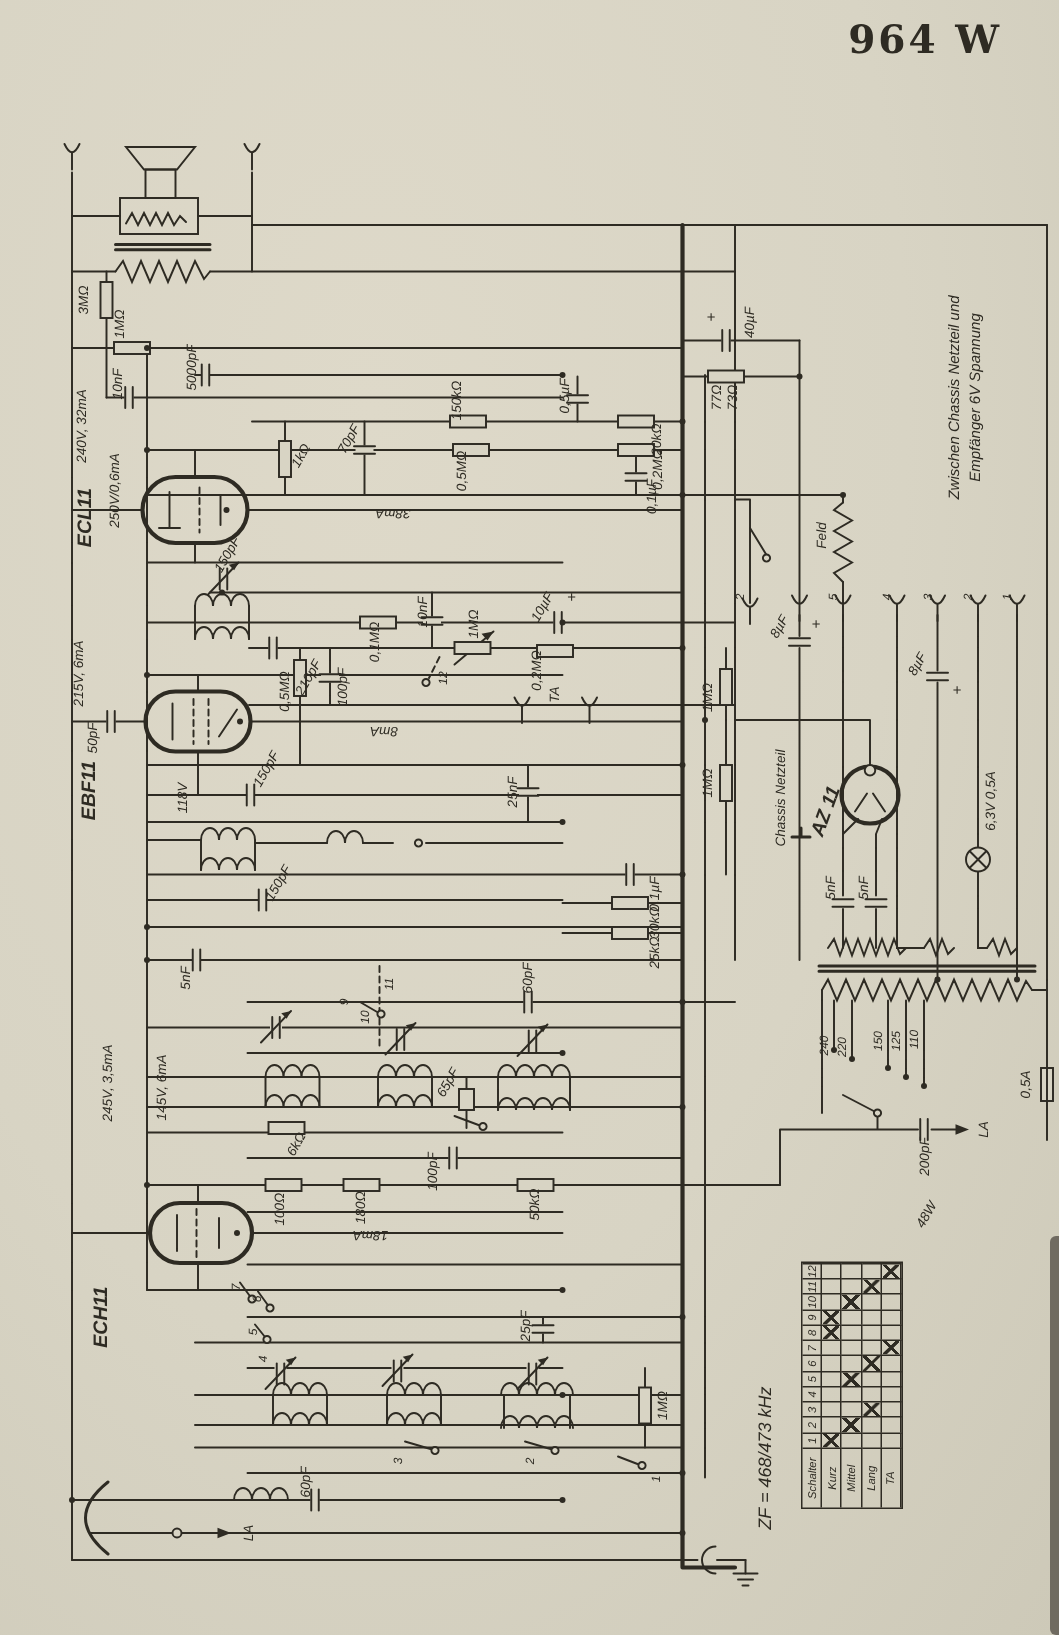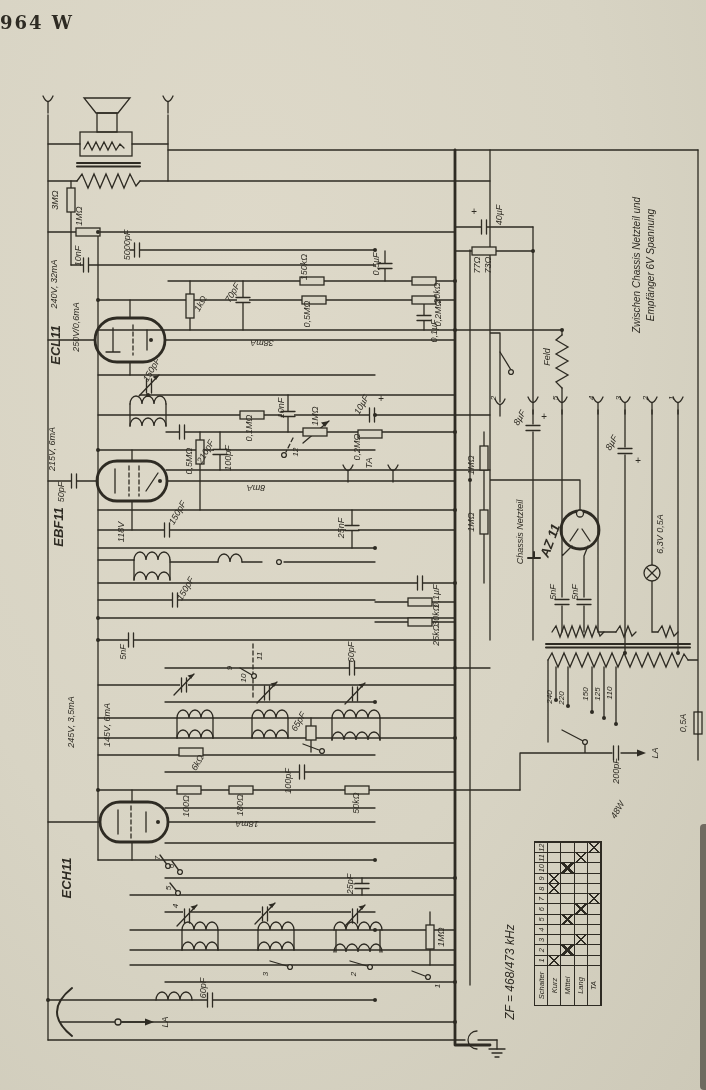--- a/index.html
+++ b/index.html
@@ -1,22 +1,22 @@
 <!DOCTYPE html>
 <html style="--ink: #2e2b23; --paper: #d8d4c4;"><head>
 <meta charset="utf-8">
 <style>
   :root{ --ink:#2e2b23; --paper:#d8d4c4; }
   html,body{margin:0;padding:0;}
   body{width:706px;height:1090px;position:relative;overflow:hidden;
        font-family:"Liberation Sans",sans-serif;
        background:
          radial-gradient(ellipse at 35% 25%, #ded9c9 0%, #d8d4c4 55%, #cdc9b8 100%);}
-  #title{position:absolute;left:0;top:12px;width:668px;text-align:left;
-         font-family:"DejaVu Serif",serif;font-weight:bold;font-size:18px;
+  #title{position:absolute;left:0;top:12px;width:668px;text-align:right;
+         font-family:"DejaVu Serif",serif;font-weight:bold;font-size:26px;
          letter-spacing:2px;color:var(--ink);}
   svg{position:absolute;left:0;top:0;}
   svg .w{stroke:var(--ink);fill:none;stroke-width:1.3;stroke-linecap:round;}
   svg .w2{stroke-width:2;}
   svg .w3{stroke-width:2.8;}
   svg .tube{stroke:var(--ink);fill:none;stroke-width:2.8;}
   svg .dash{stroke-dasharray:4 3;}
   svg .fill{fill:var(--ink);stroke:none;}
   svg .gap{fill:var(--paper);stroke:none;}
   svg .paperfill{fill:var(--paper);stroke:var(--ink);stroke-width:1.3;}

